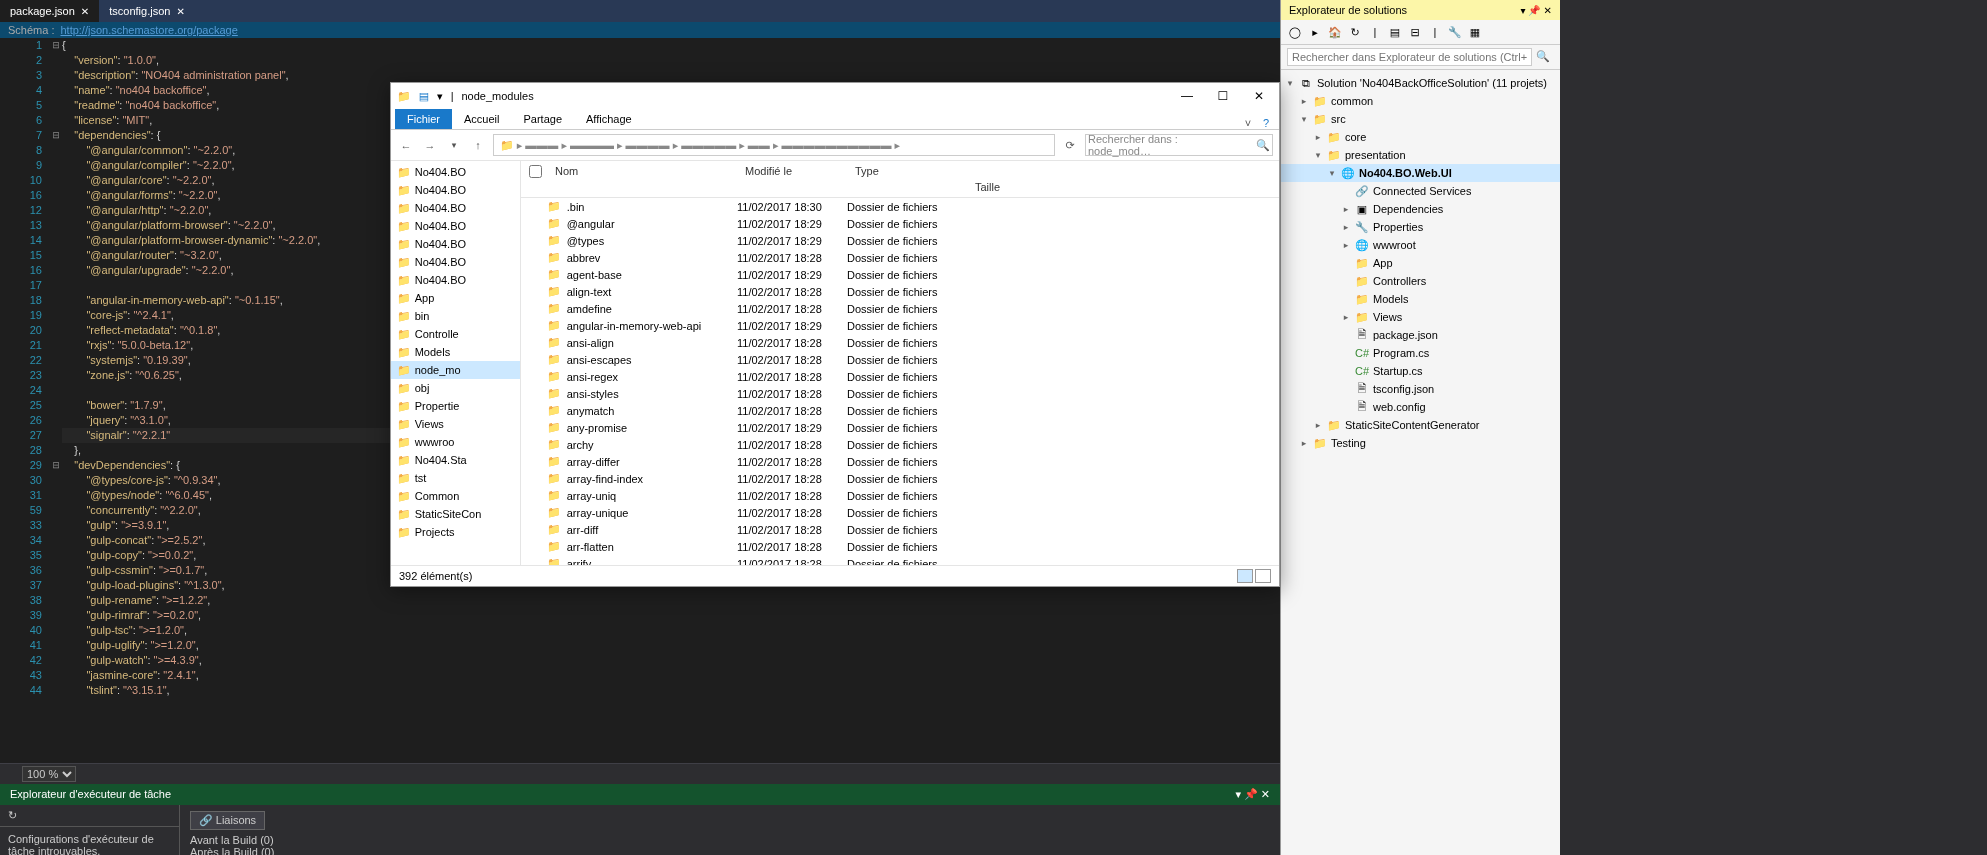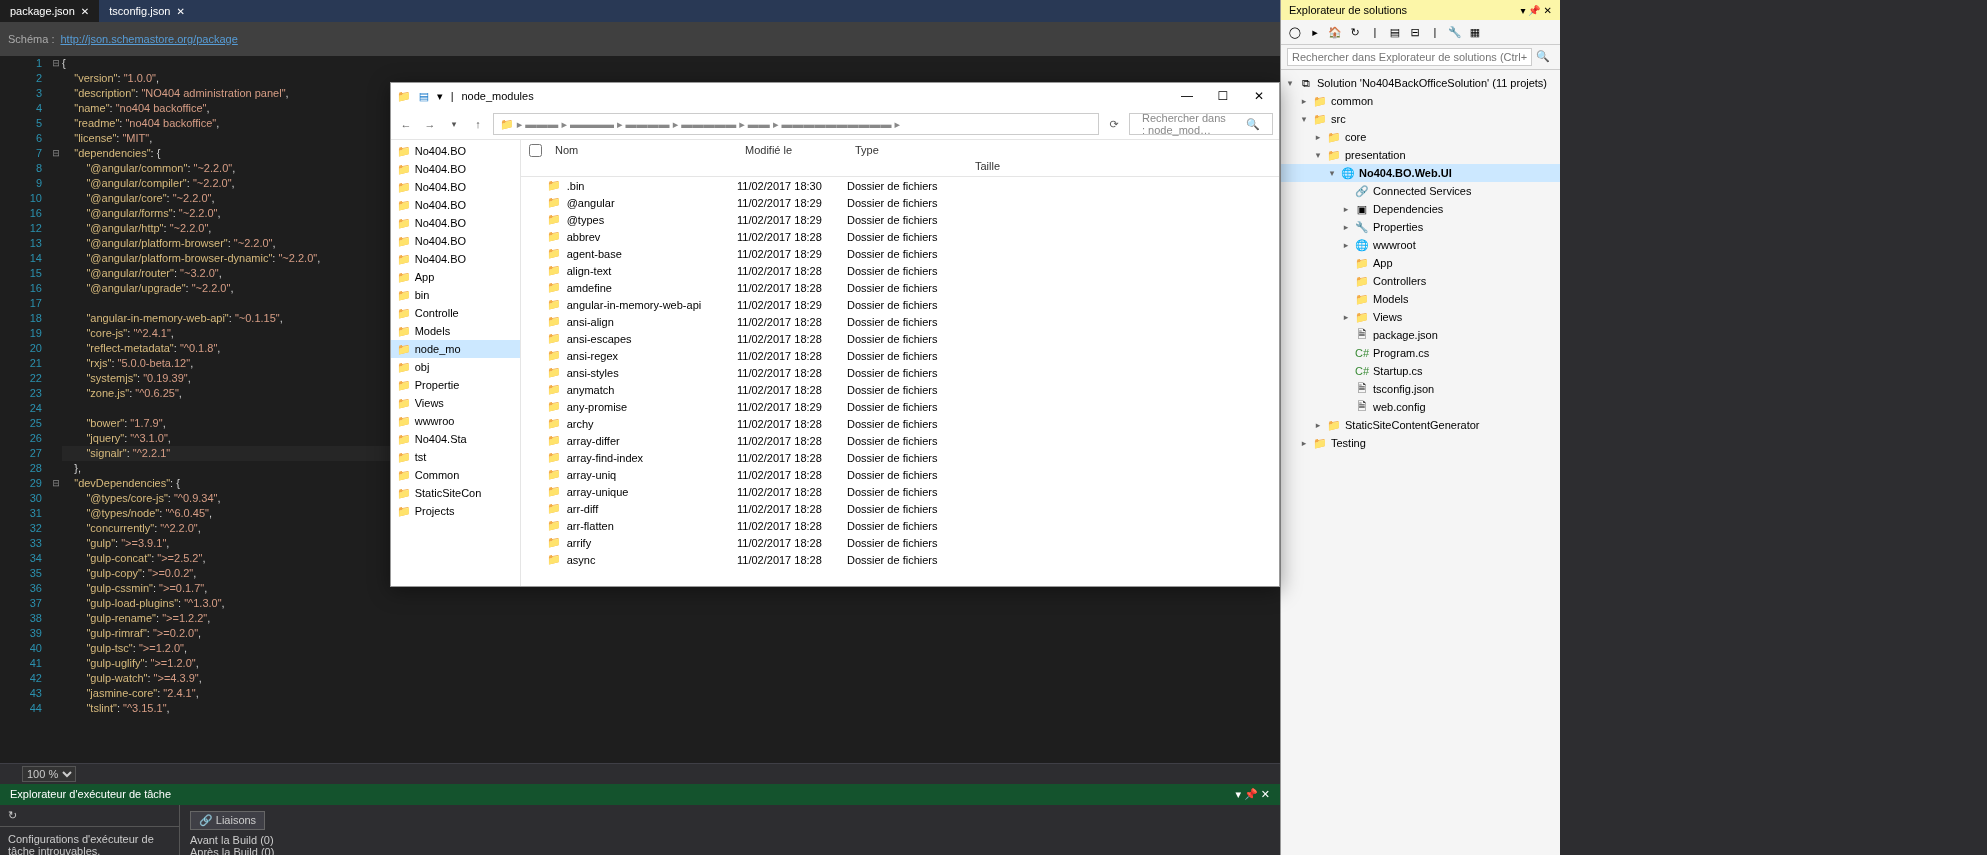--- a/index.html
+++ b/index.html
@@ -6,21 +6,21 @@
 body { background: #2d2d30; color: #ccc; overflow: hidden; }
 .vs-root { display: flex; height: 855px; width: 1987px; }
 .left-pane { flex: 0 0 1280px; display: flex; flex-direction: column; background: #1e1e1e; position: relative; }
 .right-pane { flex: 0 0 280px; background: #f5f5f5; color: #000; display: flex; flex-direction: column; border-left: 1px solid #999; }
 
 
 .tab-bar { display: flex; background: #293955; height: 22px; align-items: stretch; }
 .tab { display: flex; align-items: center; padding: 0 10px; color: #fff; cursor: pointer; gap: 6px; }
 .tab.active { background: #1e1e1e; }
 .tab-close { font-size: 10px; }
-.schema-bar { background: #404040; padding: 11px 8px; color: #aaa; display:flex; gap:6px;}
+.schema-bar { background: #0c4a6e; padding: 2px 8px; color: #aaa; display:flex; gap:6px;}
 .schema-bar a { color: #569cd6; text-decoration: underline;}
 
 
 .editor { flex: 1; display: flex; background: #1e1e1e; font-family: Consolas, monospace; font-size: 12px; overflow: hidden; position: relative; }
 .gutter { width: 50px; text-align: right; color: #2b91af; padding-right: 8px; user-select: none; }
 .gutter div { height: 15px; line-height:15px;}
 .fold-col { width:12px; color:#888;}
 .fold-col div{height:15px;line-height:15px;text-align:center;font-size:9px;}
 .code { flex: 1; white-space: pre; color: #d4d4d4; }
 .code div{height:15px;line-height:15px;}
@@ -62,21 +62,21 @@
 .explorer-win { position: absolute; left: 390px; top: 82px; width: 890px; height: 505px; background: #fff; color: #000; border: 1px solid #999; box-shadow: 0 4px 20px rgba(0,0,0,.4); display:flex; flex-direction:column;}
 .ew-title { display:flex; align-items:center; height:26px; padding:0 6px; gap:8px;}
 .ew-title .spacer{flex:1;}
 .ew-btn { width:28px; text-align:center; cursor:pointer; font-size:12px;}
 .ew-ribbon { display:flex; align-items:flex-end; border-bottom:1px solid #ccc; padding:0 4px;}
 .ew-rtab { padding:4px 12px; cursor:pointer; font-size:11px;}
 .ew-rtab.active { background:#1979ca; color:#fff;}
 .ew-addr { display:flex; align-items:center; gap:6px; padding:4px 6px; border-bottom:1px solid #e5e5e5;}
 .ew-nav-btn{width:18px;text-align:center;color:#555;cursor:pointer;}
 .ew-path { flex:1; border:1px solid #ccc; height:22px; display:flex; align-items:center; padding:0 6px; color:#888; filter:blur(0.6px);}
-.ew-search { width:144px; border:1px solid #ccc; height:22px; display:flex; align-items:center; padding:0 12px; color:#888; gap:16px;}
+.ew-search { width:188px; border:1px solid #ccc; height:22px; display:flex; align-items:center; padding:0 2px; color:#888; gap:16px;}
 .ew-body { flex:1; display:flex; overflow:hidden;}
 .ew-side { width:130px; border-right:1px solid #e5e5e5; overflow-y:auto; padding:2px 0;}
 .ew-side-row{display:flex;align-items:center;height:18px;padding-left:6px;gap:4px;cursor:pointer;}
 .ew-side-row.sel{background:#cce8ff;}
 .ew-list { flex:1; overflow-y:auto;}
 .ew-headrow{display:flex;border-bottom:1px solid #e5e5e5;position:sticky;top:0;background:#fff;}
 .ew-headrow div{padding:4px 8px;color:#333;}
 .col-chk{width:26px;}
 .col-name{flex:0 0 190px;}
 .col-mod{flex:0 0 110px;}
@@ -134,21 +134,21 @@
           <div>22</div>
           <div>23</div>
           <div>24</div>
           <div>25</div>
           <div>26</div>
           <div>27</div>
           <div>28</div>
           <div>29</div>
           <div>30</div>
           <div>31</div>
-          <div>32</div>
+          <div>59</div>
           <div>33</div>
           <div>34</div>
           <div>35</div>
           <div>36</div>
           <div>37</div>
           <div>38</div>
           <div>39</div>
           <div>40</div>
           <div>41</div>
           <div>42</div>
@@ -229,20 +229,29 @@
         <span class="folder">📁</span>
         <span style="color:#1979ca;">▤</span>
         <span>▾</span>
         <span>|</span>
         <span>node_modules</span>
         <span class="spacer"></span>
         <span class="ew-btn">—</span>
         <span class="ew-btn">☐</span>
         <span class="ew-btn close">✕</span>
       </div>
+      <div class="ew-ribbon" id="ew-ribbon">
+          <div class="ew-rtab active">Fichier</div>
+          <div class="ew-rtab">Accueil</div>
+          <div class="ew-rtab">Partage</div>
+          <div class="ew-rtab">Affichage</div>
+          <div style="flex:1"></div>
+          <span class="ew-nav-btn">˅</span>
+          <span class="ew-nav-btn" style="color:#1979ca;">?</span>
+        </div>
       <div class="ew-addr">
         <span class="ew-nav-btn">←</span>
         <span class="ew-nav-btn">→</span>
         <span class="ew-nav-btn" style="font-size:9px;">▾</span>
         <span class="ew-nav-btn">↑</span>
         <div class="ew-path">📁 ▸ ▬▬▬ ▸ ▬▬▬▬ ▸ ▬▬▬▬ ▸ ▬▬▬▬▬ ▸ ▬▬ ▸ ▬▬▬▬▬▬▬▬▬▬ ▸</div>
         <span class="ew-nav-btn">⟳</span>
         <div class="ew-search">
           <span>Rechercher dans : node_mod…</span>
           <span>🔍</span>
@@ -500,20 +509,27 @@
               </div>
               <div class="ew-row">
                 <div class="col-chk"></div>
                 <div class="col-name"><span class="folder">📁</span>async</div>
                 <div class="col-mod">11/02/2017 18:28</div>
                 <div class="col-type">Dossier de fichiers</div>
                 <div class="col-size"></div>
               </div>
             </div>
         </div>
+      </div>
+      <div class="ew-status">
+        <span>392 élément(s)</span>
+        <span class="view-icons">
+            <span class="active"></span>
+            <span></span>
+          </span>
       </div>
     </div>
   </div>
 
   <div class="right-pane">
     <div class="se-header">
       <span>Explorateur de solutions</span>
       <span style="font-size:10px;">▾ 📌 ✕</span>
     </div>
     <div class="se-toolbar">

